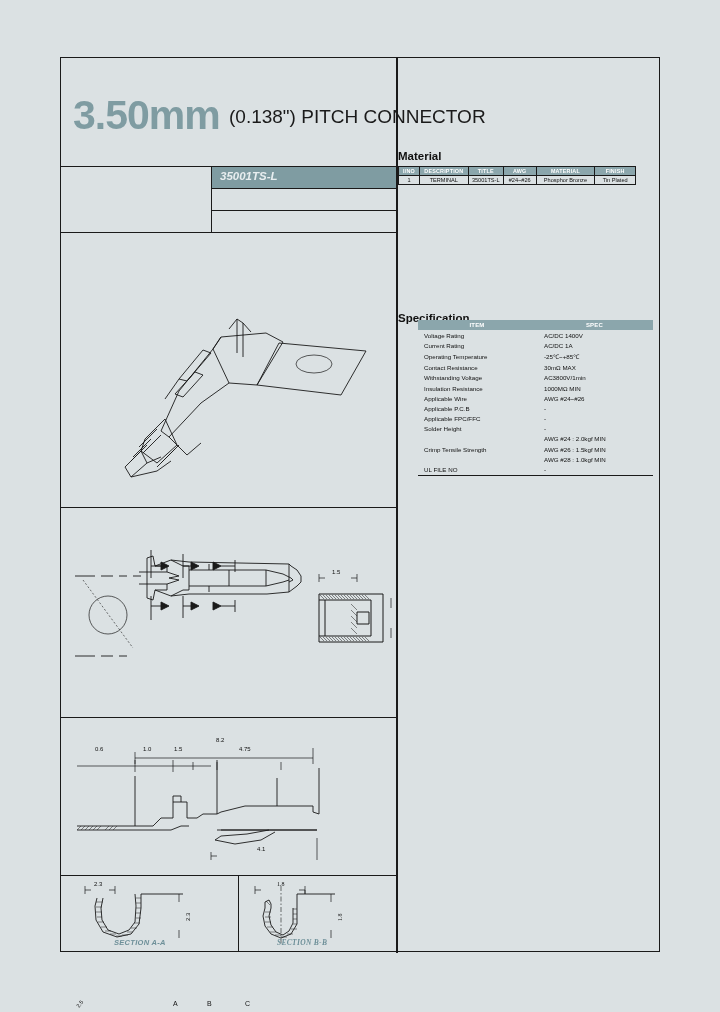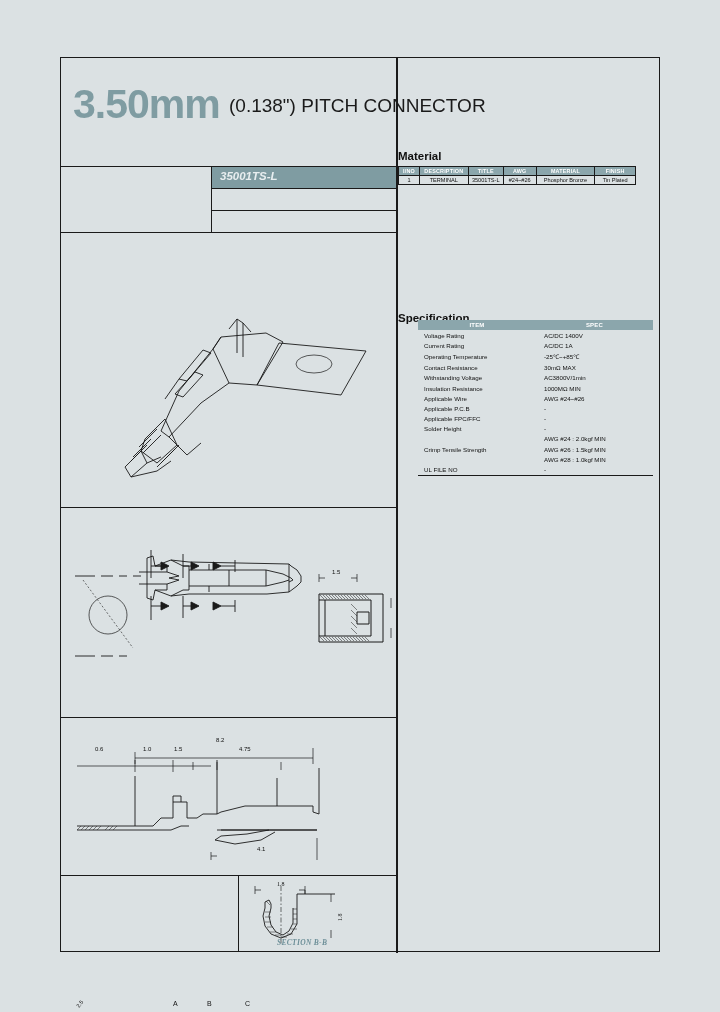--- a/index.html
+++ b/index.html
@@ -20,21 +20,21 @@
     top: 57px;
     width: 600px;
     height: 895px;
     border: 1.5px solid #1a1a1a;
     background: #dbe1e3;
     box-sizing: border-box;
   }
   
   .title-row {
     position: absolute;
-    left: 0; top: 1px;
+    left: 0; top: 12px;
     width: 336px;
     height: 105px;
   }
   .title-main {
     position: absolute;
     left: 12px;
     top: 22px;
     font-size: 41px;
     font-weight: bold;
     color: #7f9ca2;
@@ -417,20 +417,39 @@
       </g>
     </svg>
     <div class="dim" style="left:155px; top:19px;">8.2</div>
     <div class="dim" style="left:34px; top:28px;">0.6</div>
     <div class="dim" style="left:82px; top:28px;">1.0</div>
     <div class="dim" style="left:113px; top:28px;">1.5</div>
     <div class="dim" style="left:178px; top:28px;">4.75</div>
     <div class="dim" style="left:196px; top:128px;">4.1</div>
   </div>
 
+  <div class="sec-aa-area">
+    <svg width="177" height="74" viewBox="0 0 177 74">
+      <g class="ln" stroke-width="0.9">
+        <path d="M36 22 L34 30 L35 44 L42 56 L56 61 L70 58 L78 48 L80 32 L80 18 L122 18"></path>
+        <path d="M42 22 L40 32 L41 44 L47 54 L58 58 L68 54 L74 46 L75 30 L74 18"></path>
+      </g>
+      <g stroke="#1a1a1a" stroke-width="0.5">
+        <path d="M35 26 L42 26 M35 31 L41 31 M35 36 L41 36 M36 41 L41 41 M37 46 L43 46 M40 51 L46 51 M44 55 L50 55 M49 58 L55 58 M55 60 L61 60 M61 59 L67 59 M66 56 L72 56 M70 52 L76 52 M73 47 L79 47 M75 42 L80 42 M75 37 L80 37 M75 32 L80 32 M75 27 L80 27 M75 22 L80 22"></path>
+      </g>
+      <g class="ln" stroke-width="0.7">
+        <path d="M24 14 L30 14 M48 14 L54 14"></path>
+        <path d="M24 10 L24 18 M54 10 L54 18"></path>
+        <path d="M118 18 L118 26 M118 54 L118 62"></path>
+      </g>
+    </svg>
+    <div class="dim" style="left:33px; top:5px;">2.3</div>
+    <div class="dimv" style="left:124px; top:45px;">2.3</div>
+    <div class="seclabel" style="left:53px; top:62px;">SECTION A-A</div>
+  </div>
 
   <div class="sec-bb-area">
     <svg width="158" height="74" viewBox="0 0 158 74">
       <g class="ln" stroke-width="0.9">
         <path d="M26 32 L24 40 L26 50 L32 58 L42 62 L52 58 L58 48 L58 32 L58 18 L96 18"></path>
         <path d="M32 32 L30 40 L32 49 L37 56 L44 59 L50 55 L54 47 L54 32"></path>
         <path d="M26 32 L26 26 L30 24 L32 28 L32 32"></path>
       </g>
       <g stroke="#1a1a1a" stroke-width="0.5">
         <path d="M26 36 L32 36 M26 41 L32 41 M26 46 L32 46 M28 51 L34 51 M31 56 L37 56 M36 59 L42 59 M42 61 L48 61 M48 58 L54 58 M52 53 L58 53 M54 48 L58 48 M54 43 L58 43 M54 38 L58 38 M54 33 L58 33"></path>

